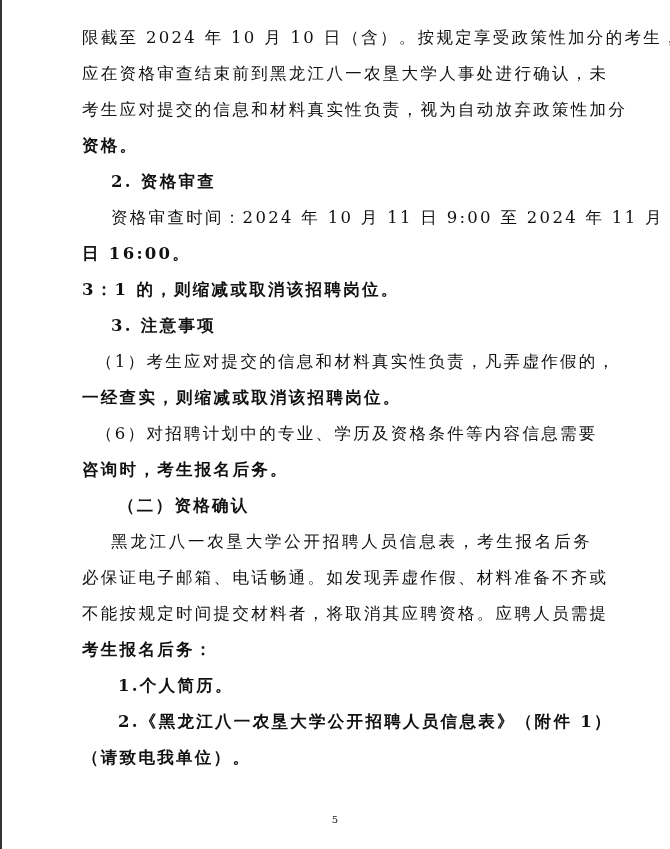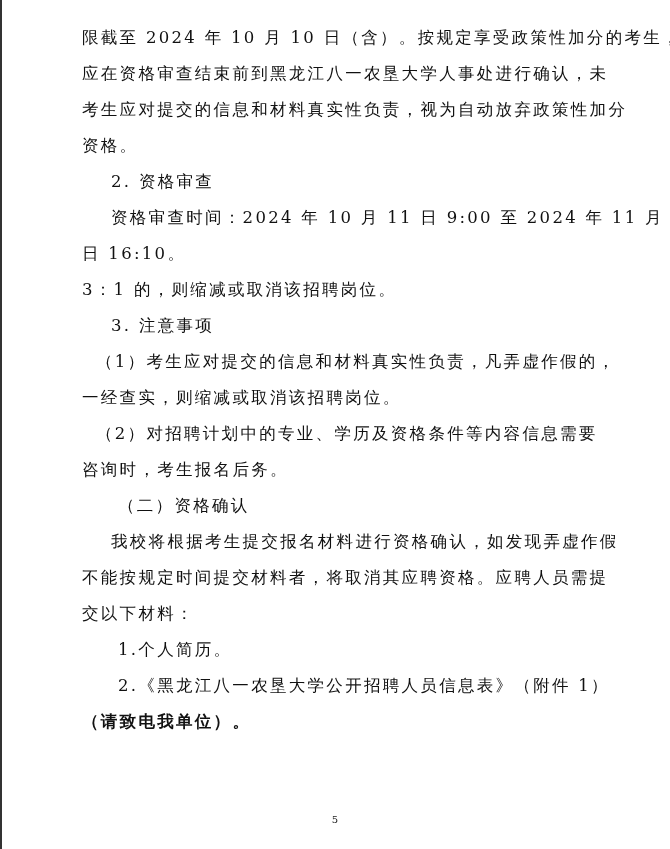--- a/index.html
+++ b/index.html
@@ -18,21 +18,21 @@
       position: absolute; left: 82px; top: 20px; width: 510px;
     }
     .line {
       height: 36px; line-height: 36px;
       font-size: 16.5px;
       white-space: nowrap;
       letter-spacing: 2.3px;
       text-align: justify;
       text-align-last: justify;
     }
-    .line.last { text-align-last: left; }
+    .line.last { text-align-last: left; font-weight: bold; }
     .indent { padding-left: 29px; }
     .bold { font-weight: bold; }
     .page-number {
       position: absolute; left: 0; width: 670px; top: 814px;
       text-align: center; font-size: 10px; color: #222;
     }
   </style>
 </head>
 <body>
 
@@ -41,37 +41,38 @@
 <div class="page">
 
   <div class="line">限截至 2024 年 10 月 10 日（含）。按规定享受政策性加分的考生，</div>
   <div class="line">应在资格审查结束前到黑龙江八一农垦大学人事处进行确认，未</div>
   <div class="line">考生应对提交的信息和材料真实性负责，视为自动放弃政策性加分</div>
   <div class="line last">资格。</div>
 
   <div class="line last indent">2. 资格审查</div>
 
   <div class="line indent">资格审查时间：2024 年 10 月 11 日 9:00 至 2024 年 11 月 16</div>
-  <div class="line last">日 16:10。</div>
+  <div class="line last">日 16:00。</div>
 
   <div class="line last">3：1 的，则缩减或取消该招聘岗位。</div>
 
   <div class="line last indent">3. 注意事项</div>
 
   <div class="line indent" style="padding-left:14px">（1）考生应对提交的信息和材料真实性负责，凡弄虚作假的，</div>
   <div class="line last">一经查实，则缩减或取消该招聘岗位。</div>
 
-  <div class="line indent" style="padding-left:14px">（2）对招聘计划中的专业、学历及资格条件等内容信息需要</div>
+  <div class="line indent" style="padding-left:14px">（6）对招聘计划中的专业、学历及资格条件等内容信息需要</div>
   <div class="line last">咨询时，考生报名后务。</div>
 
   <div class="line last indent" style="padding-left:36px">（二）资格确认</div>
 
-  <div class="line indent">我校将根据考生提交报名材料进行资格确认，如发现弄虚作假</div>
+  <div class="line indent">黑龙江八一农垦大学公开招聘人员信息表，考生报名后务</div>
+  <div class="line">必保证电子邮箱、电话畅通。如发现弄虚作假、材料准备不齐或</div>
   <div class="line">不能按规定时间提交材料者，将取消其应聘资格。应聘人员需提</div>
-  <div class="line last">交以下材料：</div>
+  <div class="line last">考生报名后务：</div>
 
   <div class="line last indent" style="padding-left:36px">1.个人简历。</div>
 
   <div class="line last indent" style="padding-left:36px">2.《黑龙江八一农垦大学公开招聘人员信息表》（附件 1）</div>
   <div class="line last bold">（请致电我单位）。</div>
 </div>
 
 <div class="page-number">5</div>
 
 </body></html>

